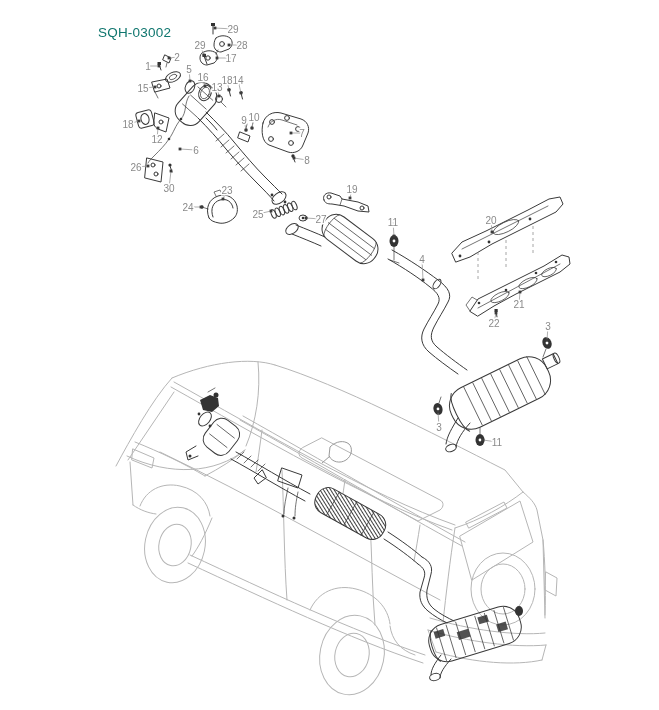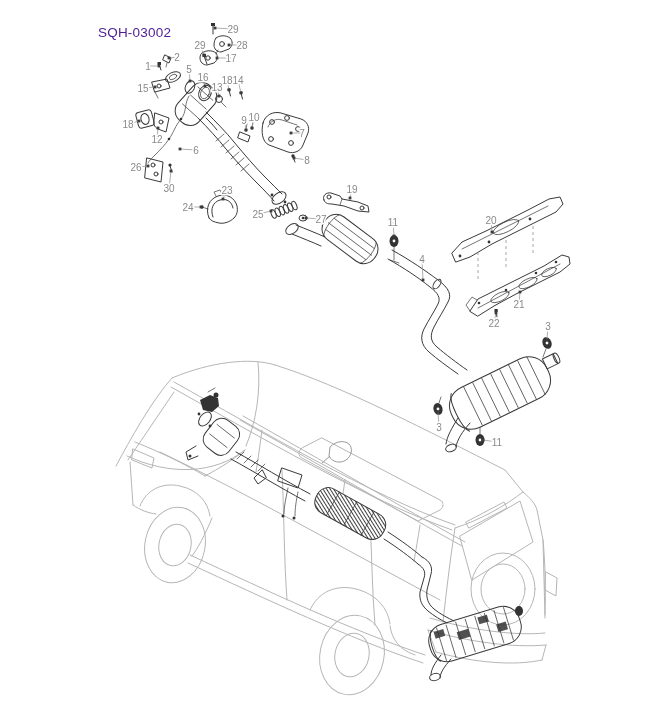--- a/index.html
+++ b/index.html
@@ -1,18 +1,18 @@
 <!DOCTYPE html>
 <html><head>
 <meta charset="utf-8">
 <style>
   html,body{margin:0;padding:0;background:#e8e8e8;}
   .screen{position:relative;width:659px;height:710px;background:#ffffff;overflow:hidden;
           font-family:"Liberation Sans",sans-serif;}
-  .page-title{position:absolute;left:98px;top:25px;font-size:13.5px;color:#4c1d95;
+  .page-title{position:absolute;left:98px;top:25px;font-size:13.5px;color:#0f766e;
               letter-spacing:.2px;font-family:"Liberation Sans",sans-serif;}
   svg{position:absolute;left:0;top:0;}
   .dk{stroke:#3a3a3a;fill:none;stroke-width:1;stroke-linecap:round;stroke-linejoin:round;}
   .dkt{stroke:#3a3a3a;fill:none;stroke-width:.7;stroke-linecap:round;}
   .dkf{fill:#333;stroke:none;}
   .lt{stroke:#b6b6b6;fill:none;stroke-width:1;stroke-linecap:round;stroke-linejoin:round;}
   .leader{stroke:#9b9b9b;stroke-width:.8;fill:none;}
   .leader-dot{fill:#3c3c3c;}
   .callout-text{fill:#8a8a8a;font:10px "Liberation Sans",sans-serif;text-anchor:middle;
                 dominant-baseline:central;paint-order:stroke;stroke:#fff;stroke-width:3px;

